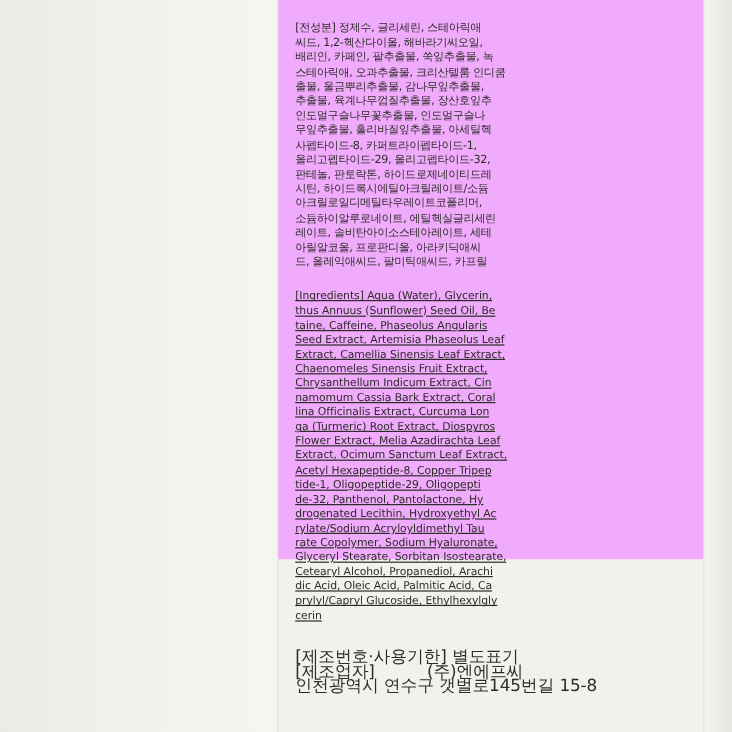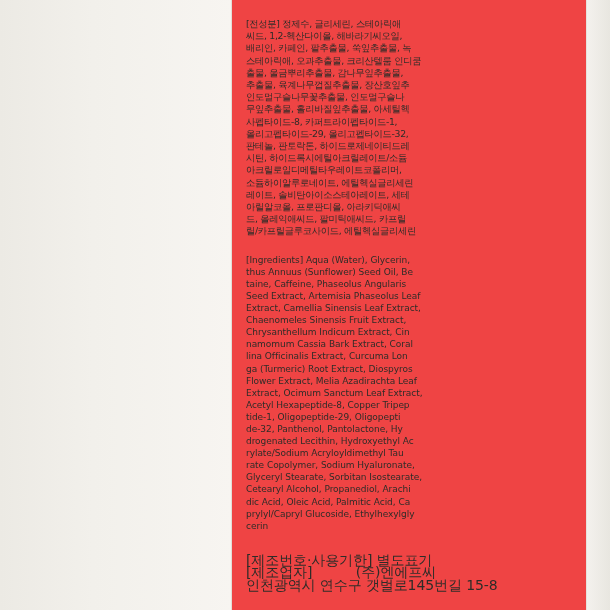--- a/index.html
+++ b/index.html
@@ -43,22 +43,22 @@
     position: absolute;
     right: 23px; top: 0;
     width: 1px; height: 610px;
     background: #e6e3dc;
   }
   .panel {
     position: absolute;
     left: 232px;
     top: 0;
     width: 354px;
-    height: 610px;
-    background: #ef4444;
+    height: 466px;
+    background: #f0abfc;
     box-sizing: border-box;
     padding: 18px 20px 10px 14px;
   }
   .blk {
     margin-bottom: 10px;
   }
   .line {
     font-size: 9.1px;
     line-height: 12.1px;
     color: #2e2c28;
@@ -68,20 +68,21 @@
   }
   .ko .line {
     font-size: 9.3px;
     line-height: 12.2px;
     letter-spacing: -0.3px;
   }
   .en .line {
     font-size: 9.0px;
     line-height: 12.1px;
     letter-spacing: -0.05px;
+    text-decoration: underline;
   }
   .footer .line {
     font-size: 14px;
     line-height: 12.4px;
   }
   .spacer-sm { height: 6px; }
   .spacer-md { height: 12px; }
 </style>
 </head>
 <body>
@@ -105,21 +106,20 @@
       <div class="line">무잎추출물, 홀리바질잎추출물, 아세틸헥</div>
       <div class="line">사펩타이드-8, 카퍼트라이펩타이드-1,</div>
       <div class="line">올리고펩타이드-29, 올리고펩타이드-32,</div>
       <div class="line">판테놀, 판토락톤, 하이드로제네이티드레</div>
       <div class="line">시틴, 하이드록시에틸아크릴레이트/소듐</div>
       <div class="line">아크릴로일디메틸타우레이트코폴리머,</div>
       <div class="line">소듐하이알루로네이트, 에틸헥실글리세린</div>
       <div class="line">레이트, 솔비탄아이소스테아레이트, 세테</div>
       <div class="line">아릴알코올, 프로판디올, 아라키딕애씨</div>
       <div class="line">드, 올레익애씨드, 팔미틱애씨드, 카프릴</div>
-      <div class="line">릴/카프릴글루코사이드, 에틸헥실글리세린</div>
     </div>
 
     <div class="spacer-sm"></div>
 
     <div class="blk en">
       <div class="line">[Ingredients] Aqua (Water), Glycerin,</div>
       <div class="line">thus Annuus (Sunflower) Seed Oil, Be</div>
       <div class="line">taine, Caffeine, Phaseolus Angularis</div>
       <div class="line">Seed Extract, Artemisia Phaseolus Leaf</div>
       <div class="line">Extract, Camellia Sinensis Leaf Extract,</div>

